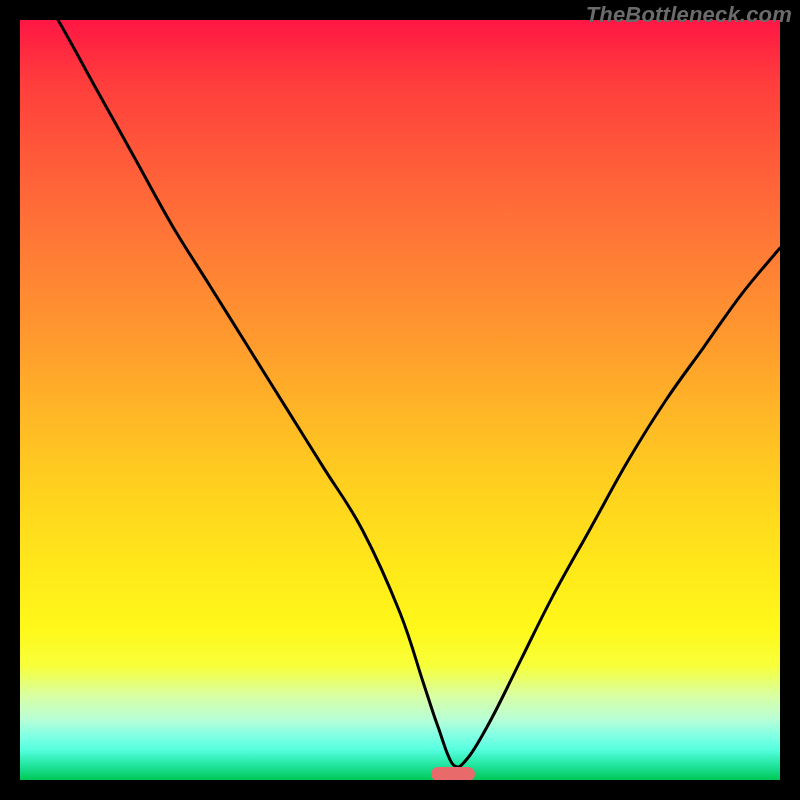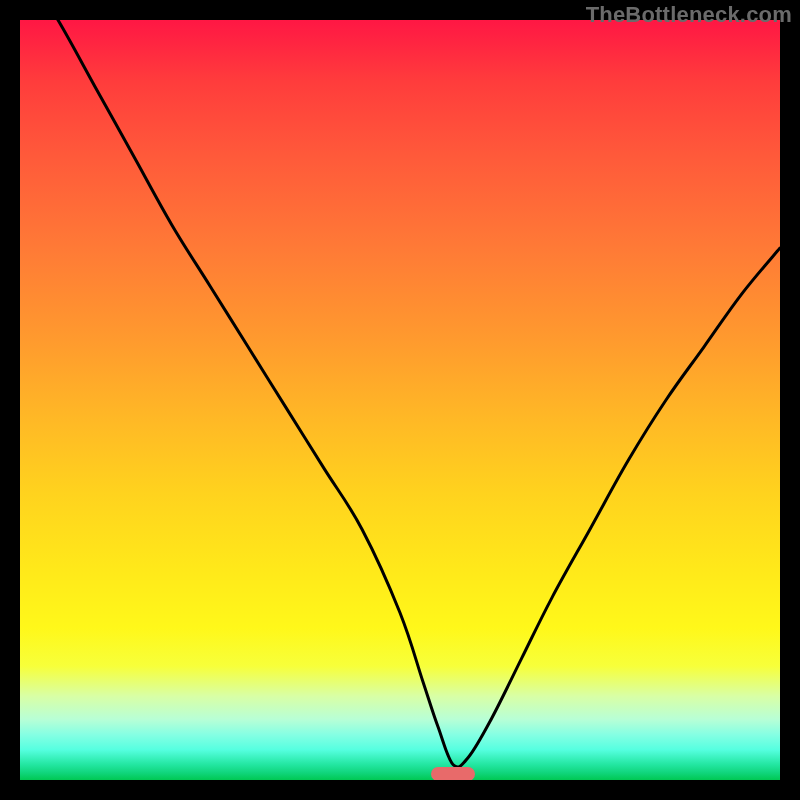--- a/index.html
+++ b/index.html
@@ -9,20 +9,21 @@
     height: 800px;
     background: #000;
     overflow: hidden;
     font-family: Arial, Helvetica, sans-serif;
   }
   .frame {
     position: relative;
     width: 800px;
     height: 800px;
     background: #000;
+    font-style: italic;
   }
   .watermark {
     position: absolute;
     top: 2px;
     right: 8px;
     color: #6b6b6b;
     font-size: 22px;
     font-weight: 600;
     letter-spacing: 0.2px;
     z-index: 5;

